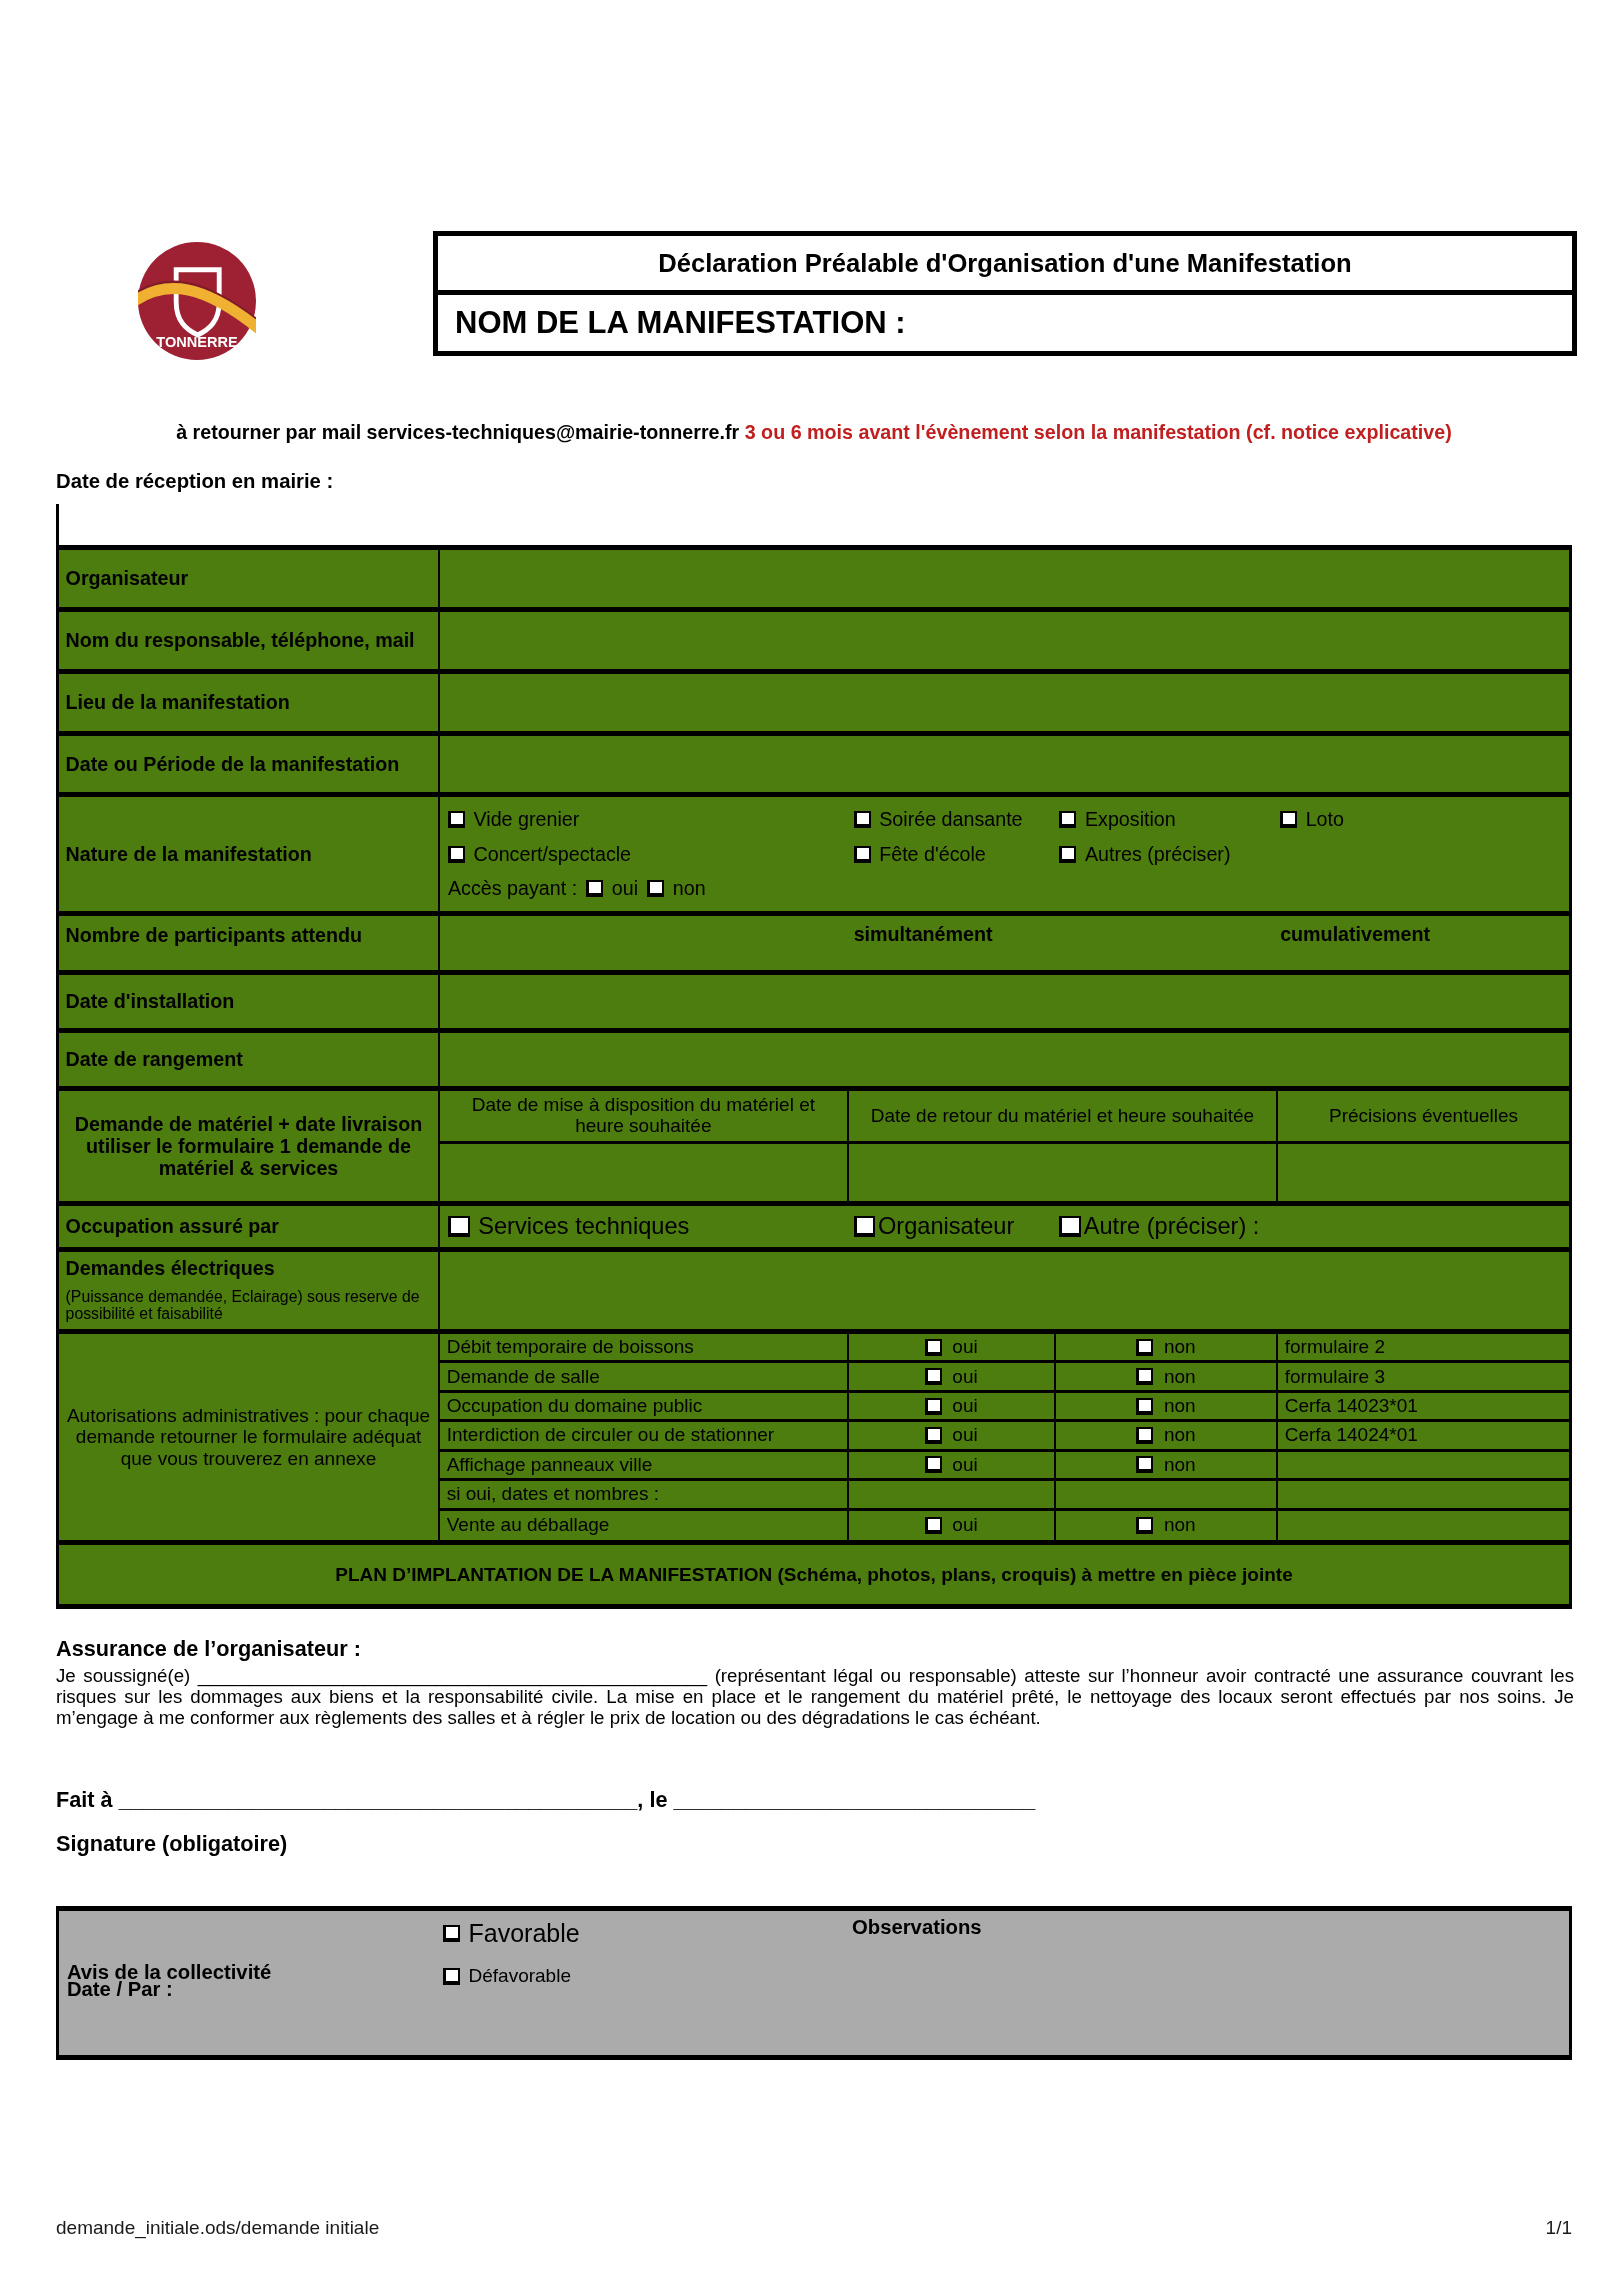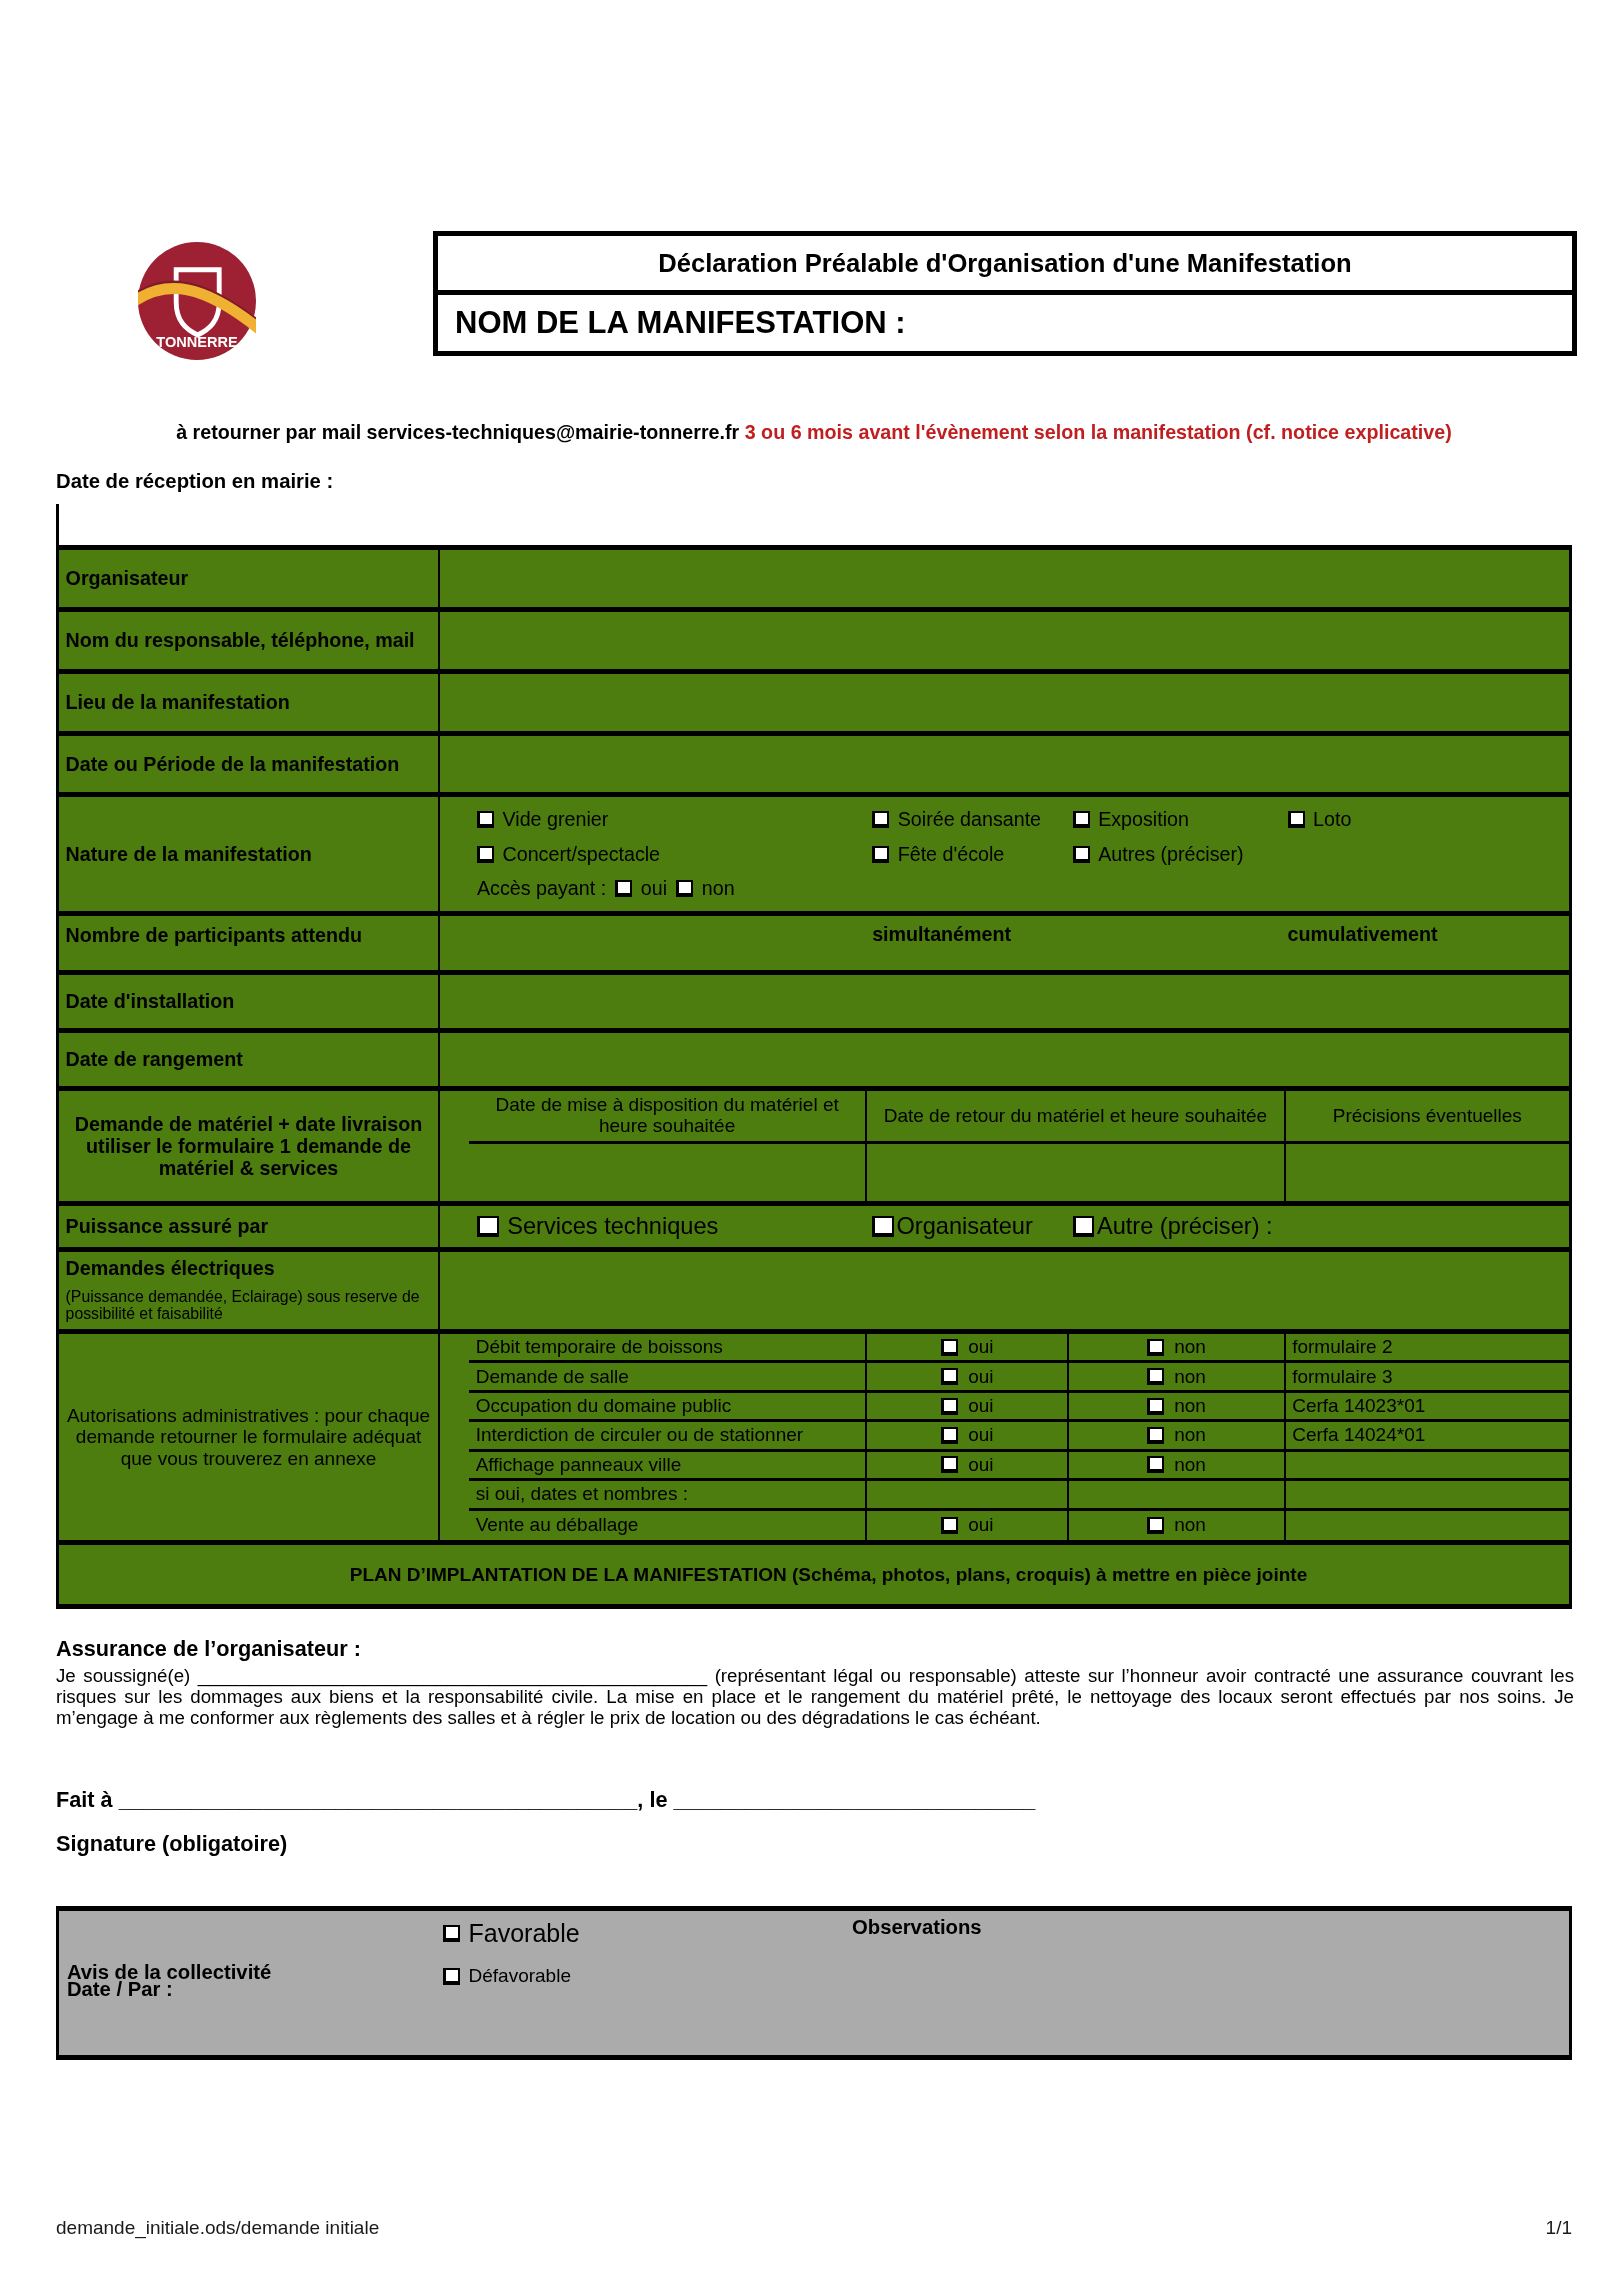--- a/index.html
+++ b/index.html
@@ -26,21 +26,21 @@
   .return-red{color:var(--red);}
   .reception{position:absolute;left:56px;top:470px;font-weight:bold;font-size:20.3px;}
   .reception-tick{position:absolute;left:56px;top:504px;height:41px;width:6.6px;border-left:3.3px solid #000;}
   
   .main-table{
     position:absolute;left:56px;top:545px;width:1516px;box-sizing:border-box;background:#4d7c0f;
     display:grid;grid-template-columns:583fr 625fr 317fr 340fr 445fr;
     grid-template-rows:62px 62px 62px 61px 119px 59px 58px 58px 115px 46px 82px 211px 59px;
     border:3.3px solid #000;border-top-width:5.9px;border-bottom-width:5.9px;
   }
-  .cell{box-sizing:border-box;border-bottom:5.3px solid #000;min-width:0;padding-left:29px;}
+  .cell{box-sizing:border-box;border-bottom:5.3px solid #000;min-width:0;}
   .lbl{border-right:2.6px solid #000;display:flex;align-items:center;padding:3.9px 6.6px;font-weight:bold;font-size:19.7px;line-height:1.12;}
   .lbl.top{align-items:flex-start;padding-top:7.9px;}
   .lbl.center-text{justify-content:center;text-align:center;}
   .lbl.normal{font-weight:normal;font-size:19px;}
   .last-row{border-bottom:none;}
   .plan-cell{grid-area:13/1/14/6;display:flex;align-items:center;justify-content:center;font-weight:bold;font-size:19px;text-align:center;}
   
   .cb{flex:none;display:inline-block;width:17px;height:17px;box-sizing:border-box;background:#fff;
       border:2px solid #000;border-left-width:3.9px;border-bottom-width:4.6px;}
   .cb-lg{width:21.7px;height:21.7px;}
@@ -190,21 +190,21 @@
     <div class="mat-grid">
       <div class="mat-c mat-h">Date de mise à disposition du matériel et heure souhaitée</div>
       <div class="mat-c mat-h">Date de retour du matériel et heure souhaitée</div>
       <div class="mat-c mat-h no-r">Précisions éventuelles</div>
       <div class="mat-c"></div>
       <div class="mat-c"></div>
       <div class="mat-c no-r"></div>
     </div>
   </div>
 
-  <div class="cell lbl" style="grid-area:10/1">Puissance assuré par</div>
+  <div class="cell lbl" style="grid-area:10/1">Occupation assuré par</div>
   <div class="cell" style="grid-area:10/2/11/6">
     <div class="tr-grid">
       <span class="ck-item">
           <span class="cb cb-lg"></span>
           <span>Services techniques</span>
         </span>
       <span class="ck-item tight">
           <span class="cb cb-lg"></span>
           <span>Organisateur</span>
         </span>

